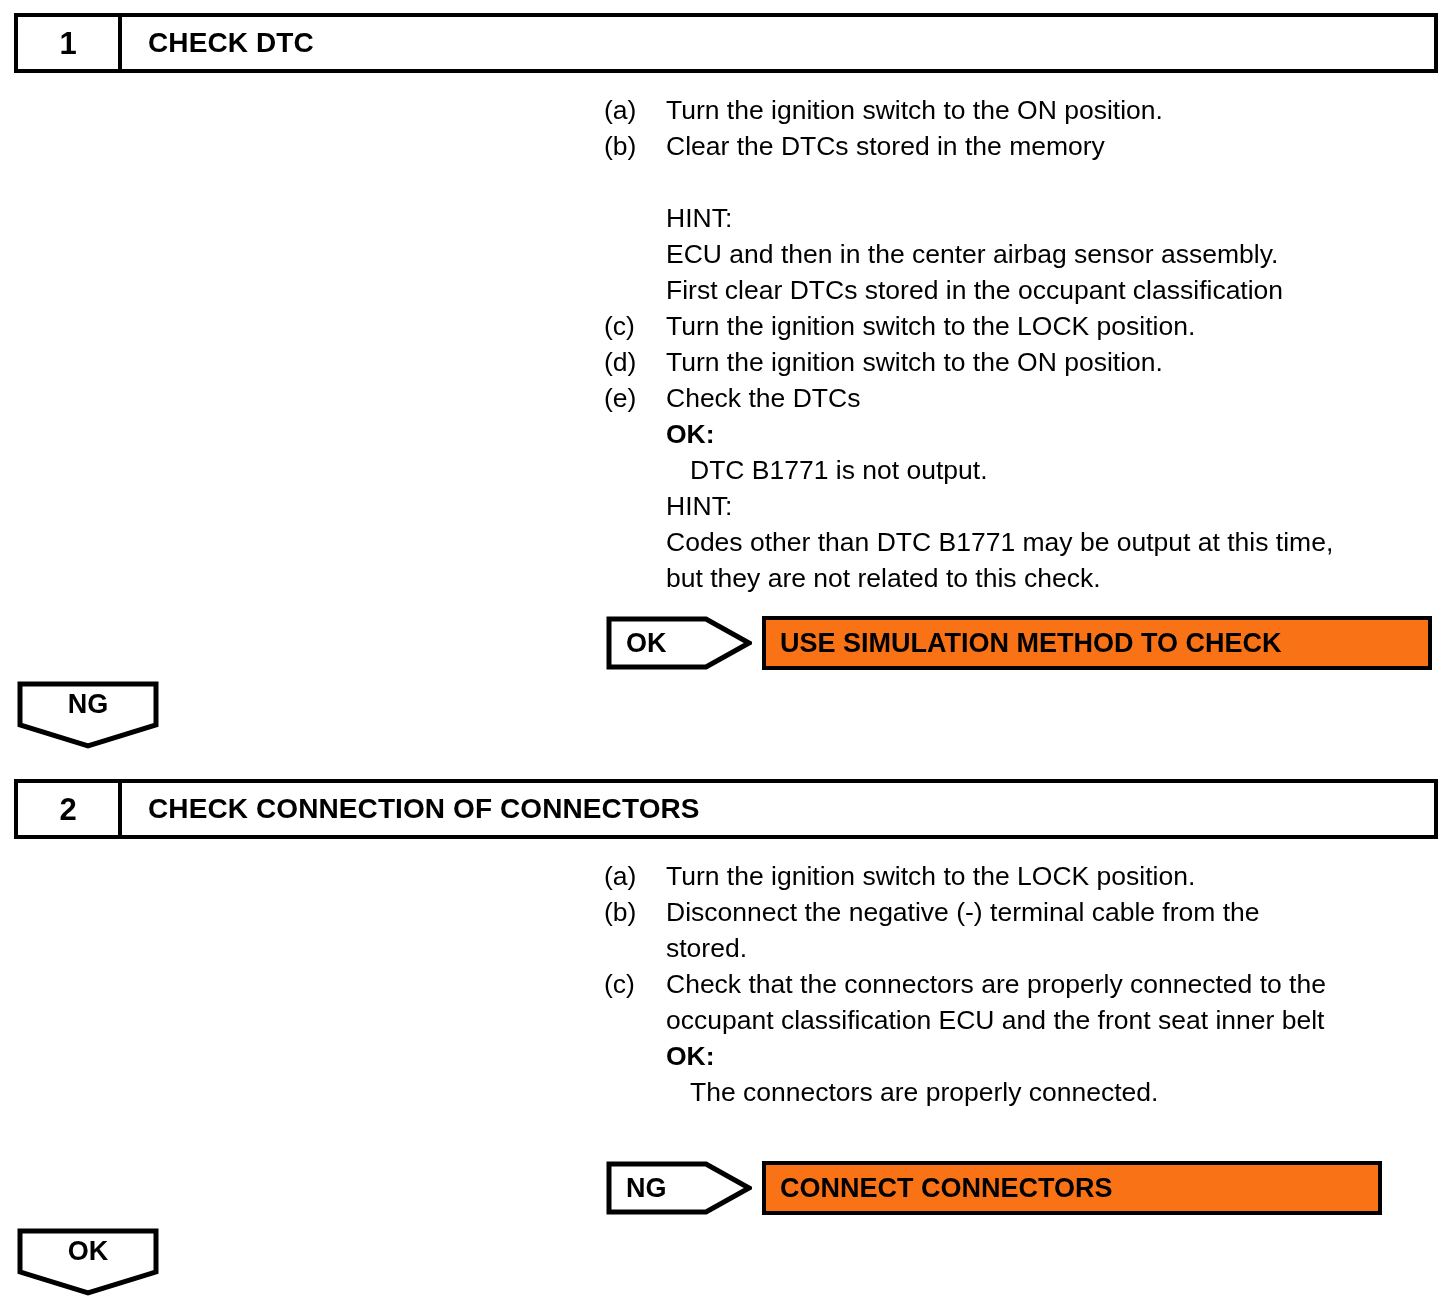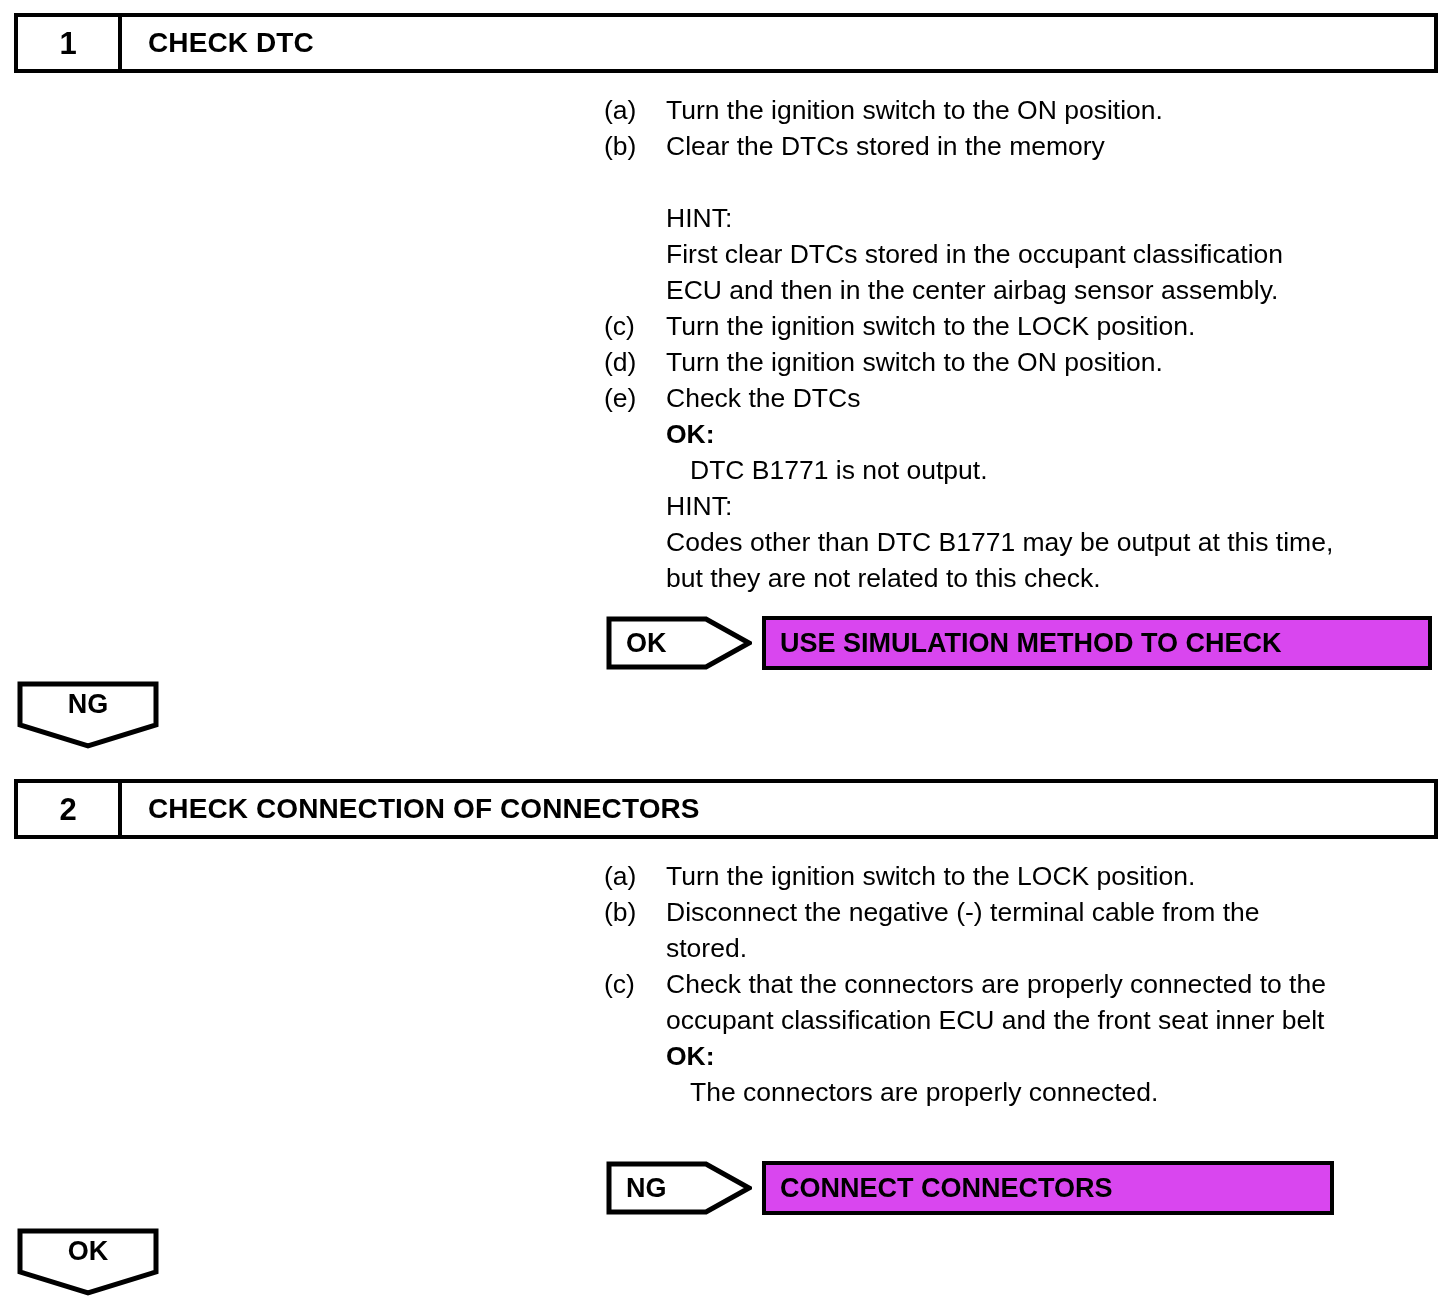--- a/index.html
+++ b/index.html
@@ -109,21 +109,21 @@
   .result-box {
     margin-left: 10px;
     height: 54px;
     border: 4px solid #000;
     box-sizing: border-box;
     display: flex;
     align-items: center;
     padding-left: 14px;
     font-size: 27px;
     font-weight: bold;
-    background: #d946ef;
+    background: #f97316;
   }
 
   
   .pentagon {
     position: absolute;
     width: 142px;
     height: 68px;
   }
   .pentagon svg {
     position: absolute;
@@ -157,24 +157,24 @@
   </div>
   <div class="proc-line">
     <span class="proc-label">(b)</span>
     <span class="proc-text">Clear the DTCs stored in the memory</span>
   </div>
   <div class="proc-spacer"></div>
   <div class="proc-line proc-indent">
     <span class="proc-text">HINT:</span>
   </div>
   <div class="proc-line proc-indent">
+    <span class="proc-text">ECU and then in the center airbag sensor assembly.</span>
+  </div>
+  <div class="proc-line proc-indent">
     <span class="proc-text">First clear DTCs stored in the occupant classification</span>
-  </div>
-  <div class="proc-line proc-indent">
-    <span class="proc-text">ECU and then in the center airbag sensor assembly.</span>
   </div>
   <div class="proc-line">
     <span class="proc-label">(c)</span>
     <span class="proc-text">Turn the ignition switch to the LOCK position.</span>
   </div>
   <div class="proc-line">
     <span class="proc-label">(d)</span>
     <span class="proc-text">Turn the ignition switch to the ON position.</span>
   </div>
   <div class="proc-line">
@@ -249,21 +249,21 @@
   </div>
 </div>
 
 <div class="result-row" style="left:606px; top:1161px;">
   <div class="arrow-tag">
     <svg width="146" height="54" viewBox="0 0 146 54">
       <polygon points="3,3 100,3 143,27 100,51 3,51" fill="#ffffff" stroke="#000000" stroke-width="5" stroke-linejoin="miter"></polygon>
     </svg>
     <span class="arrow-label">NG</span>
   </div>
-  <div class="result-box" style="width:572px;">
+  <div class="result-box" style="width:620px;">
     <span>CONNECT CONNECTORS</span>
   </div>
 </div>
 
 <div class="pentagon" style="left:17px; top:1228px;">
   <svg width="142" height="68" viewBox="0 0 142 68">
     <polygon points="3,3 139,3 139,44 71,65 3,44" fill="#ffffff" stroke="#000000" stroke-width="5" stroke-linejoin="miter"></polygon>
   </svg>
   <span class="pent-label">OK</span>
 </div>

